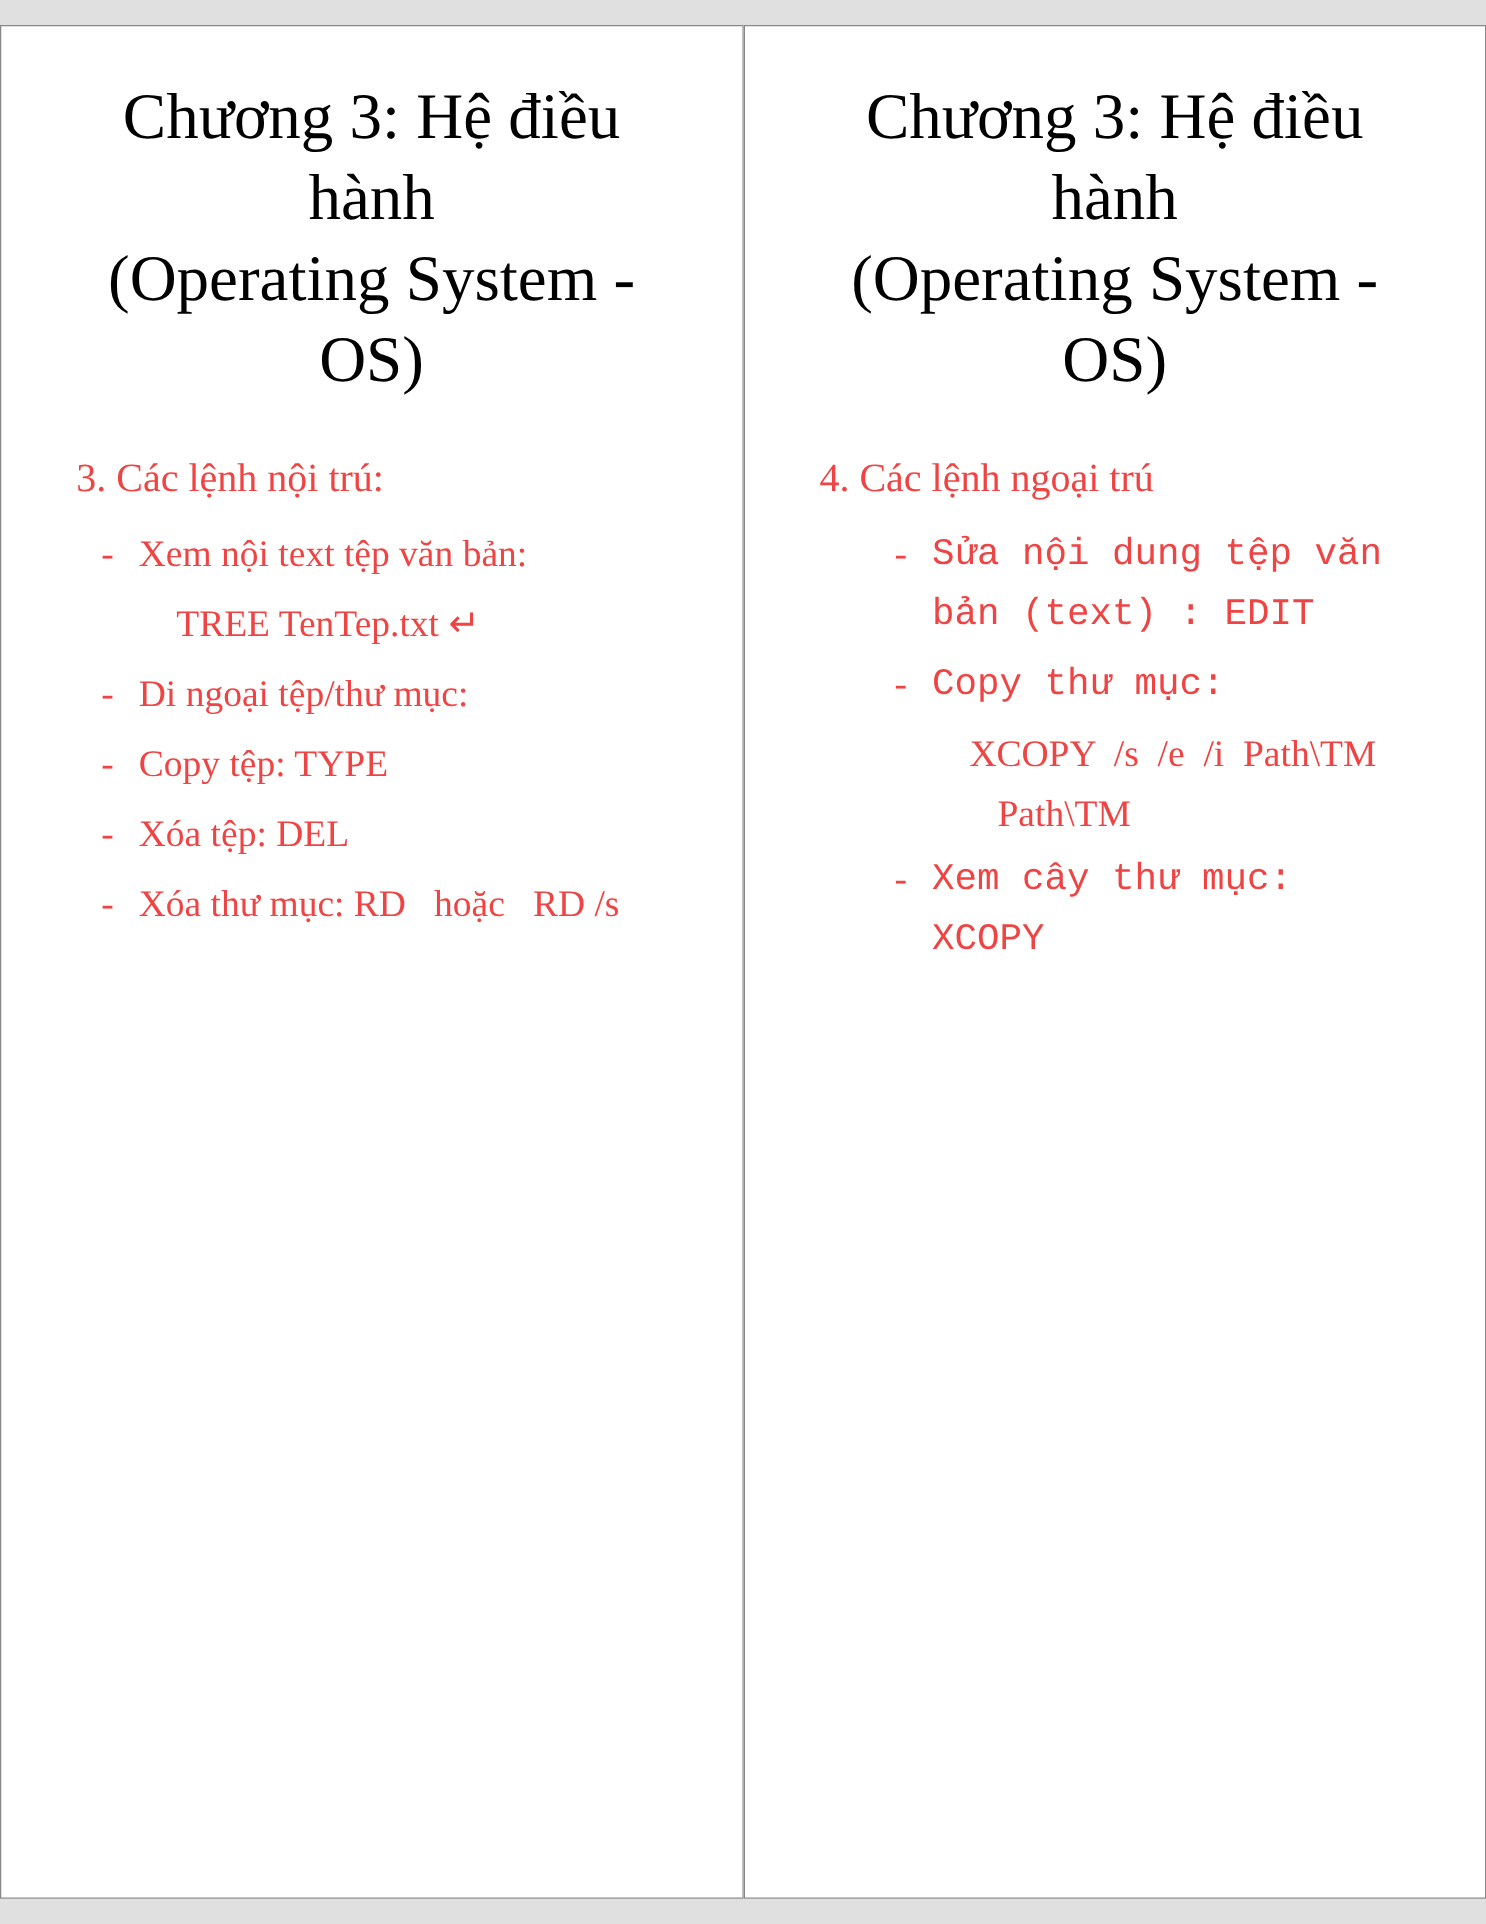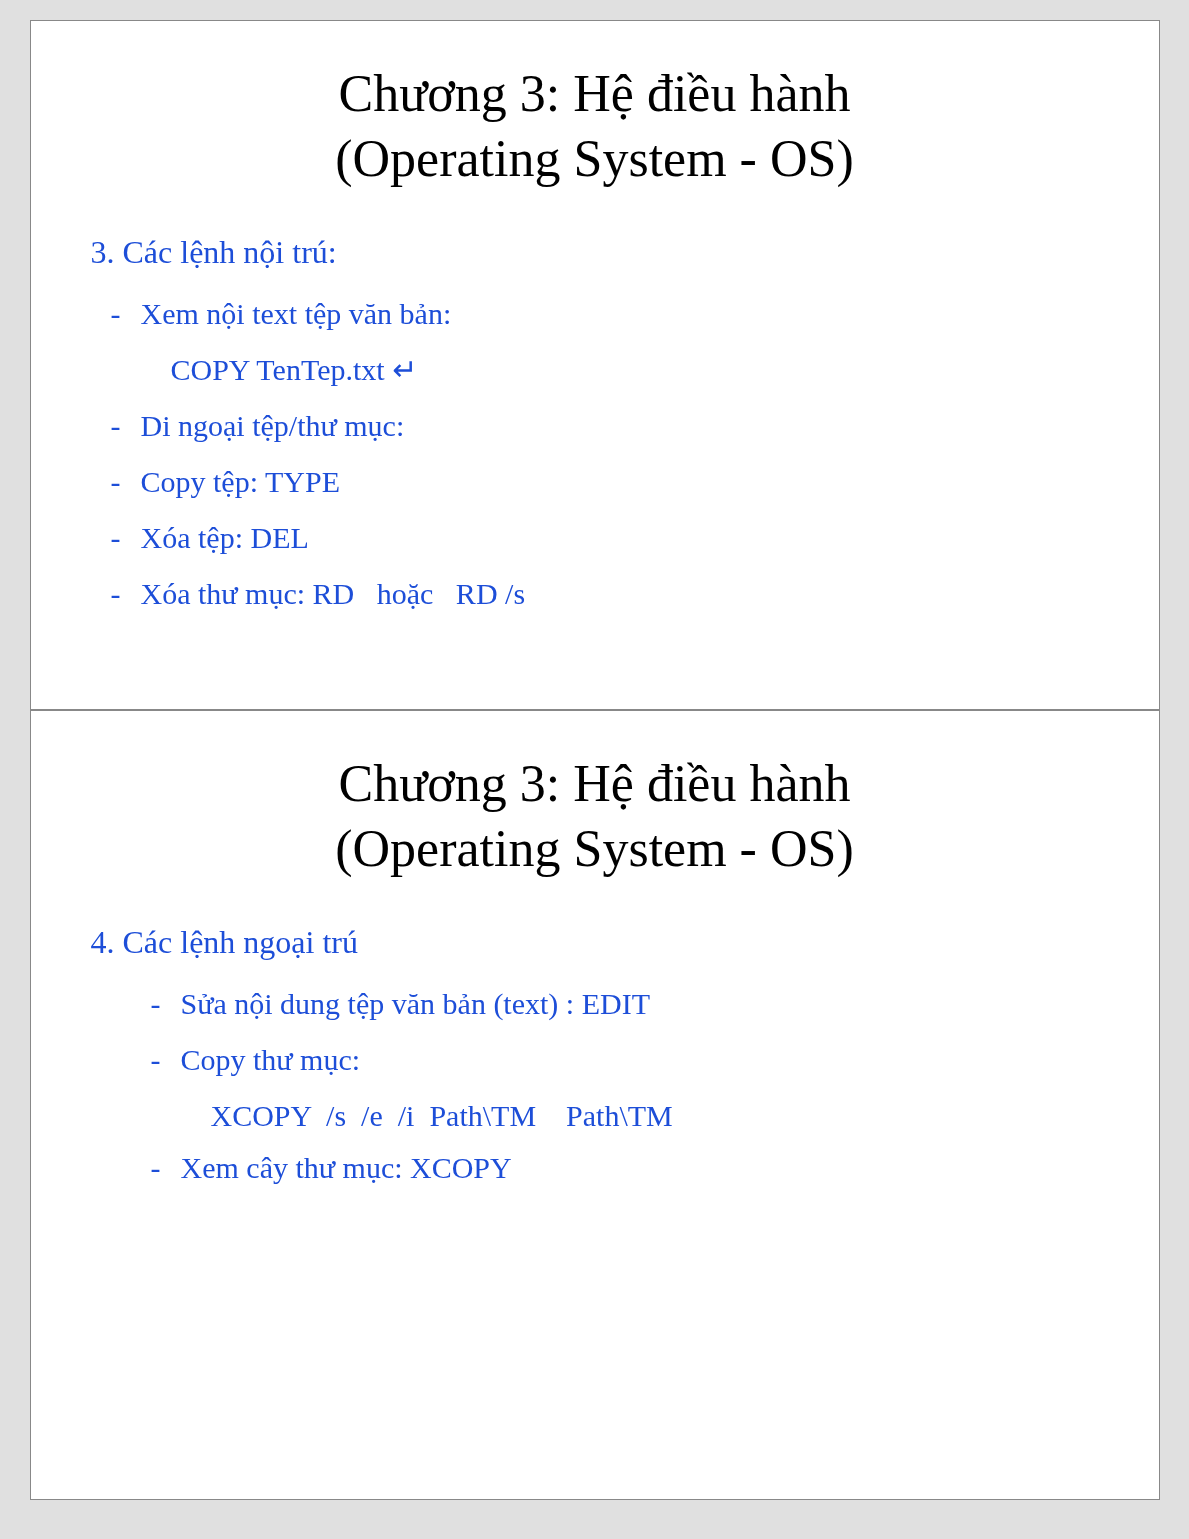--- a/index.html
+++ b/index.html
@@ -13,22 +13,21 @@
       font-family: 'Times New Roman', Times, serif;
       width: 1189px;
       min-height: 1539px;
     }
 
     .page-container {
       width: 1189px;
       min-height: 1539px;
       background: #e0e0e0;
       display: flex;
-      flex-direction: column;
-      align-items: center;
+      flex-direction: row;
       padding: 20px 0;
       gap: 0;
     }
 
     .slide {
       background: #ffffff;
       border: 1px solid #888;
       width: 1130px;
       padding: 40px 60px;
     }
@@ -45,21 +44,21 @@
       text-align: center;
       font-size: 52px;
       font-weight: normal;
       line-height: 1.25;
       margin-bottom: 36px;
       color: #000;
     }
 
     .slide-content {
       font-size: 30px;
-      color: #1d4ed8;
+      color: #ef4444;
       line-height: 1.6;
     }
 
     .section-header {
       font-size: 32px;
       margin-bottom: 12px;
     }
 
     .item-row {
       display: flex;
@@ -93,20 +92,21 @@
     }
 
     .sub-item-dash {
       min-width: 30px;
       font-size: 30px;
     }
 
     .sub-item-text {
       font-size: 30px;
       flex: 1;
+      font-family: Liberation Mono, monospace;
     }
 
     .sub-code-line {
       font-size: 30px;
       padding-left: 120px;
       margin-bottom: 4px;
     }
   </style>
 </head>
 <body>
@@ -119,21 +119,21 @@
       <div>(Operating System - OS)</div>
     </div>
 
     <div class="slide-content">
       <div class="section-header">3. Các lệnh nội trú:</div>
 
       <div class="item-row">
         <span class="item-dash">-</span>
         <span class="item-text">Xem nội text tệp văn bản:</span>
       </div>
-      <div class="code-line">COPY TenTep.txt ↵</div>
+      <div class="code-line">TREE TenTep.txt ↵</div>
 
       <div class="item-row">
         <span class="item-dash">-</span>
         <span class="item-text">Di ngoại tệp/thư mục:</span>
       </div>
 
       <div class="item-row">
         <span class="item-dash">-</span>
         <span class="item-text">Copy tệp: TYPE</span>
       </div>

